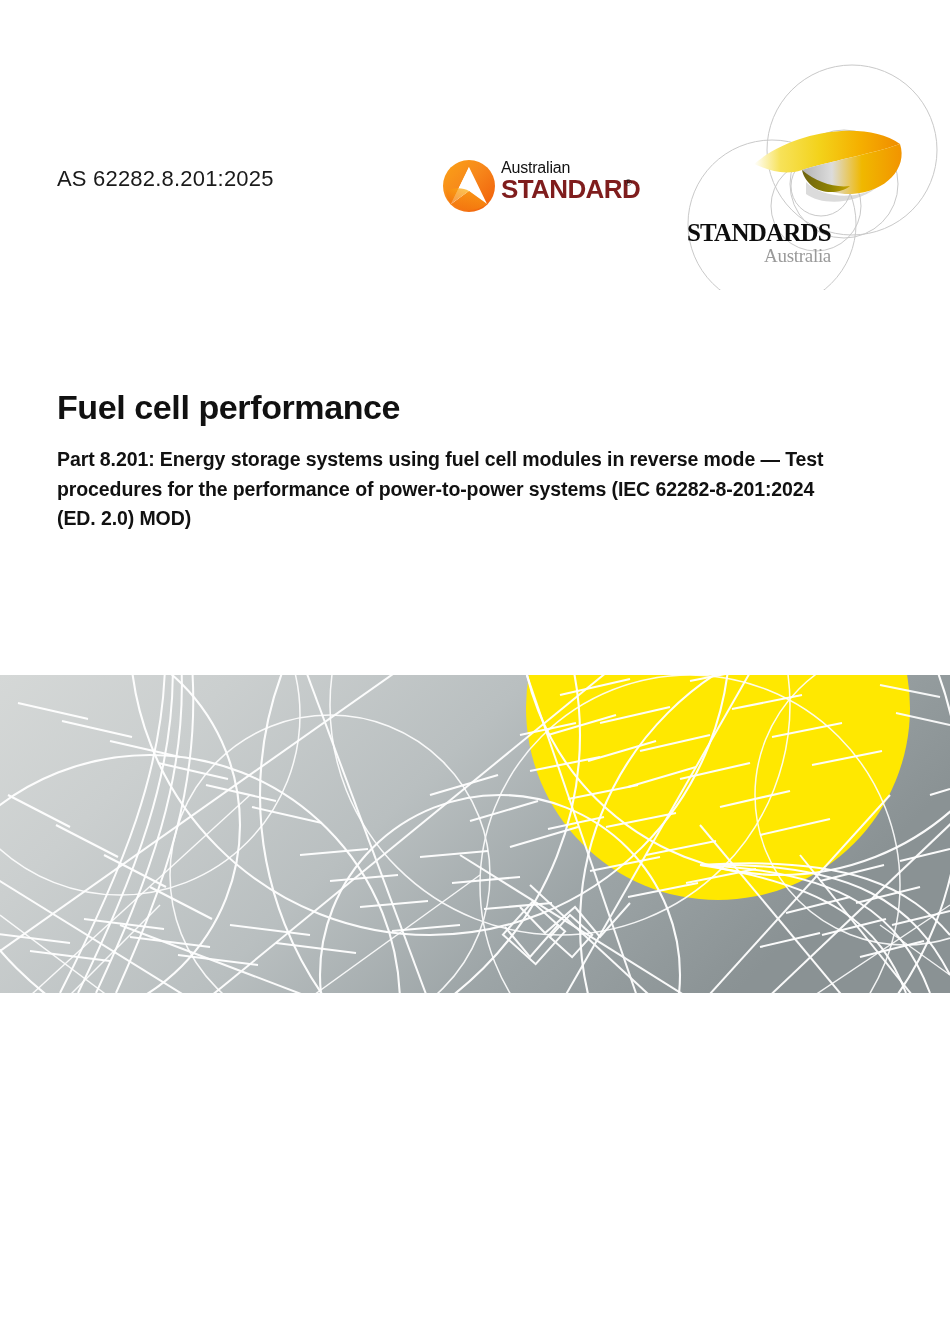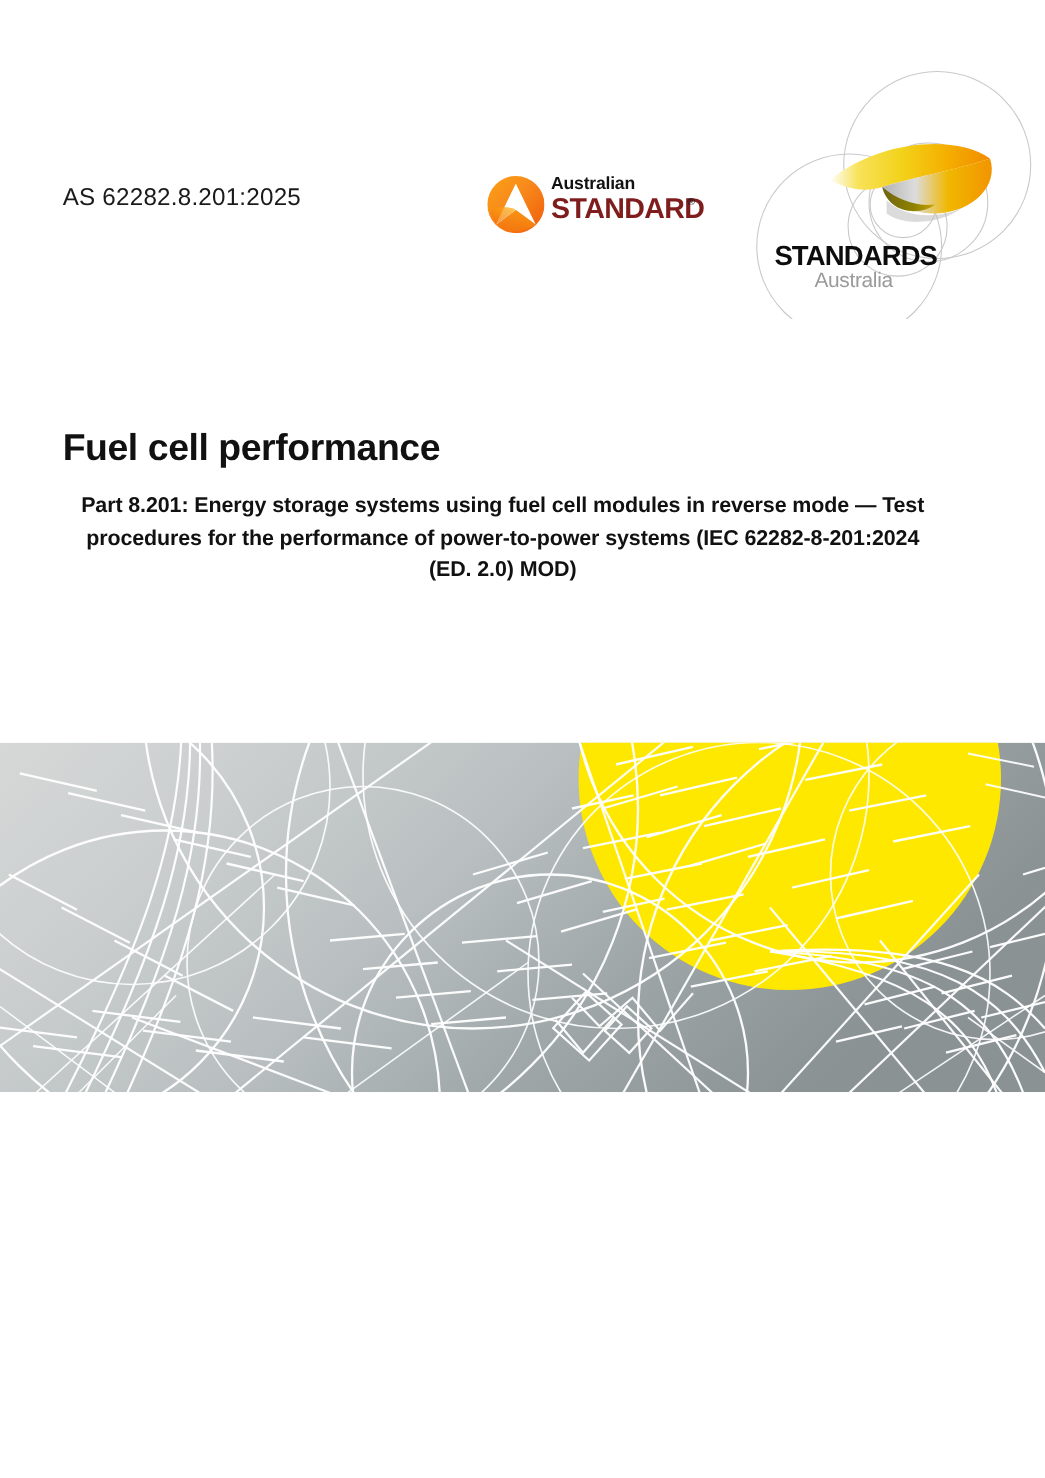--- a/index.html
+++ b/index.html
@@ -55,21 +55,21 @@
     left: 58px;
     top: 0px;
     width: 132px;
     height: 56px;
   }
   .as-word-small {
     position: absolute;
     left: 0;
     top: 2px;
     font-size: 16px;
-    font-weight: 700;
+    font-weight: 400;
     color: #121212;
     letter-spacing: -0.2px;
     line-height: 1;
   }
   .as-word-big {
     position: absolute;
     left: 0;
     top: 18px;
     font-size: 26px;
     font-weight: 700;
@@ -89,41 +89,42 @@
   #sa-logo {
     position: absolute;
     left: 676px;
     top: 58px;
     width: 274px;
     height: 232px;
   }
   #sa-logo svg { display: block; }
   #sa-text {
     position: absolute;
-    left: 28px;
+    left: 11px;
     top: 162px;
     width: 160px;
     text-align: left;
+    font-family: Liberation Serif, serif;
   }
   .sa-word-big {
     font-size: 25px;
     font-weight: 700;
     color: #0d0d0d;
     letter-spacing: -0.8px;
     line-height: 1.05;
     display: block;
   }
   .sa-word-small {
     font-size: 19px;
     font-weight: 400;
     color: #9a9a9a;
     letter-spacing: -0.3px;
     line-height: 1.05;
     display: block;
-    text-align: center;
+    text-align: right;
     width: 144px;
   }
 
   
   #title-block {
     position: absolute;
     left: 57px;
     top: 388px;
     width: 810px;
   }
@@ -136,21 +137,20 @@
     margin: 0 0 18px 0;
   }
   #doc-subtitle {
     font-size: 19.5px;
     font-weight: 700;
     color: #111111;
     line-height: 1.52;
     letter-spacing: -0.1px;
     margin: 0;
     max-width: 800px;
-    text-align: center;
   }
 
   
   #art-band {
     position: absolute;
     left: 0;
     top: 675px;
     width: 950px;
     height: 318px;
     overflow: hidden;

